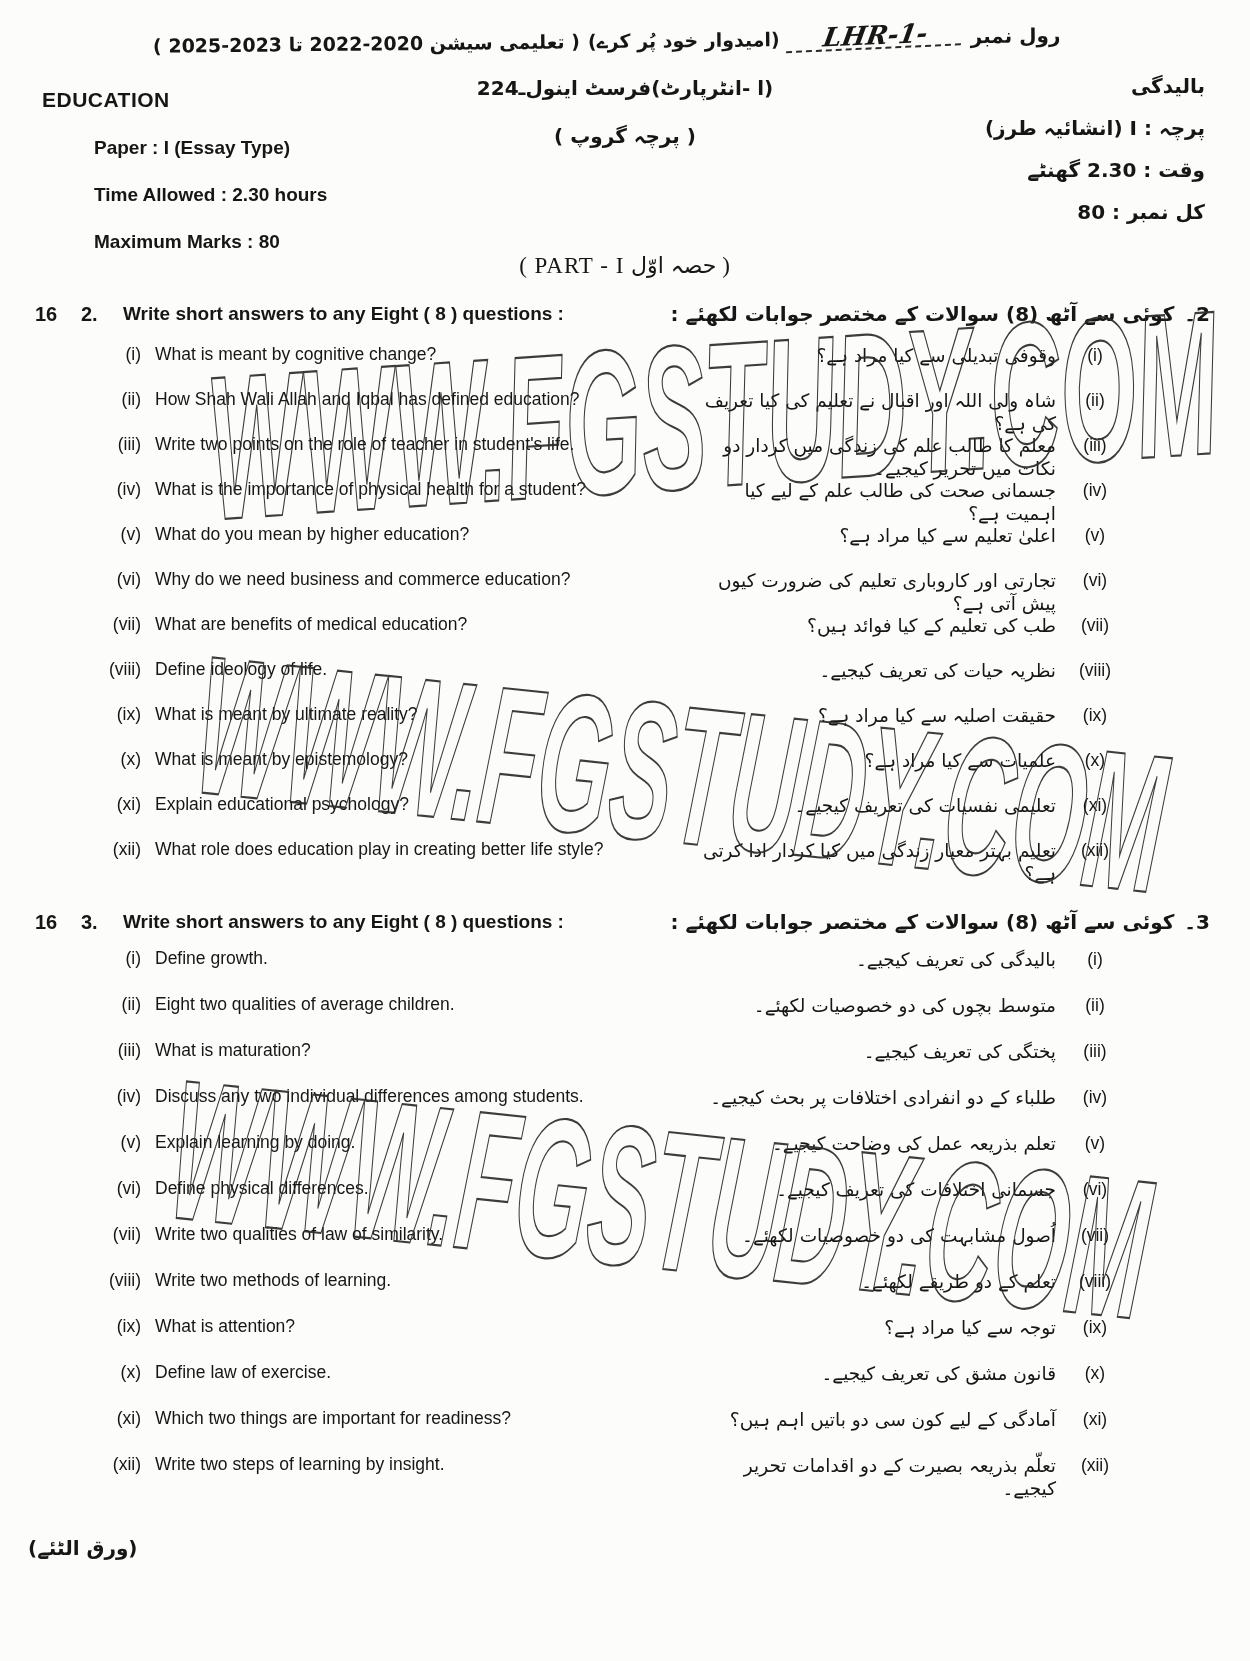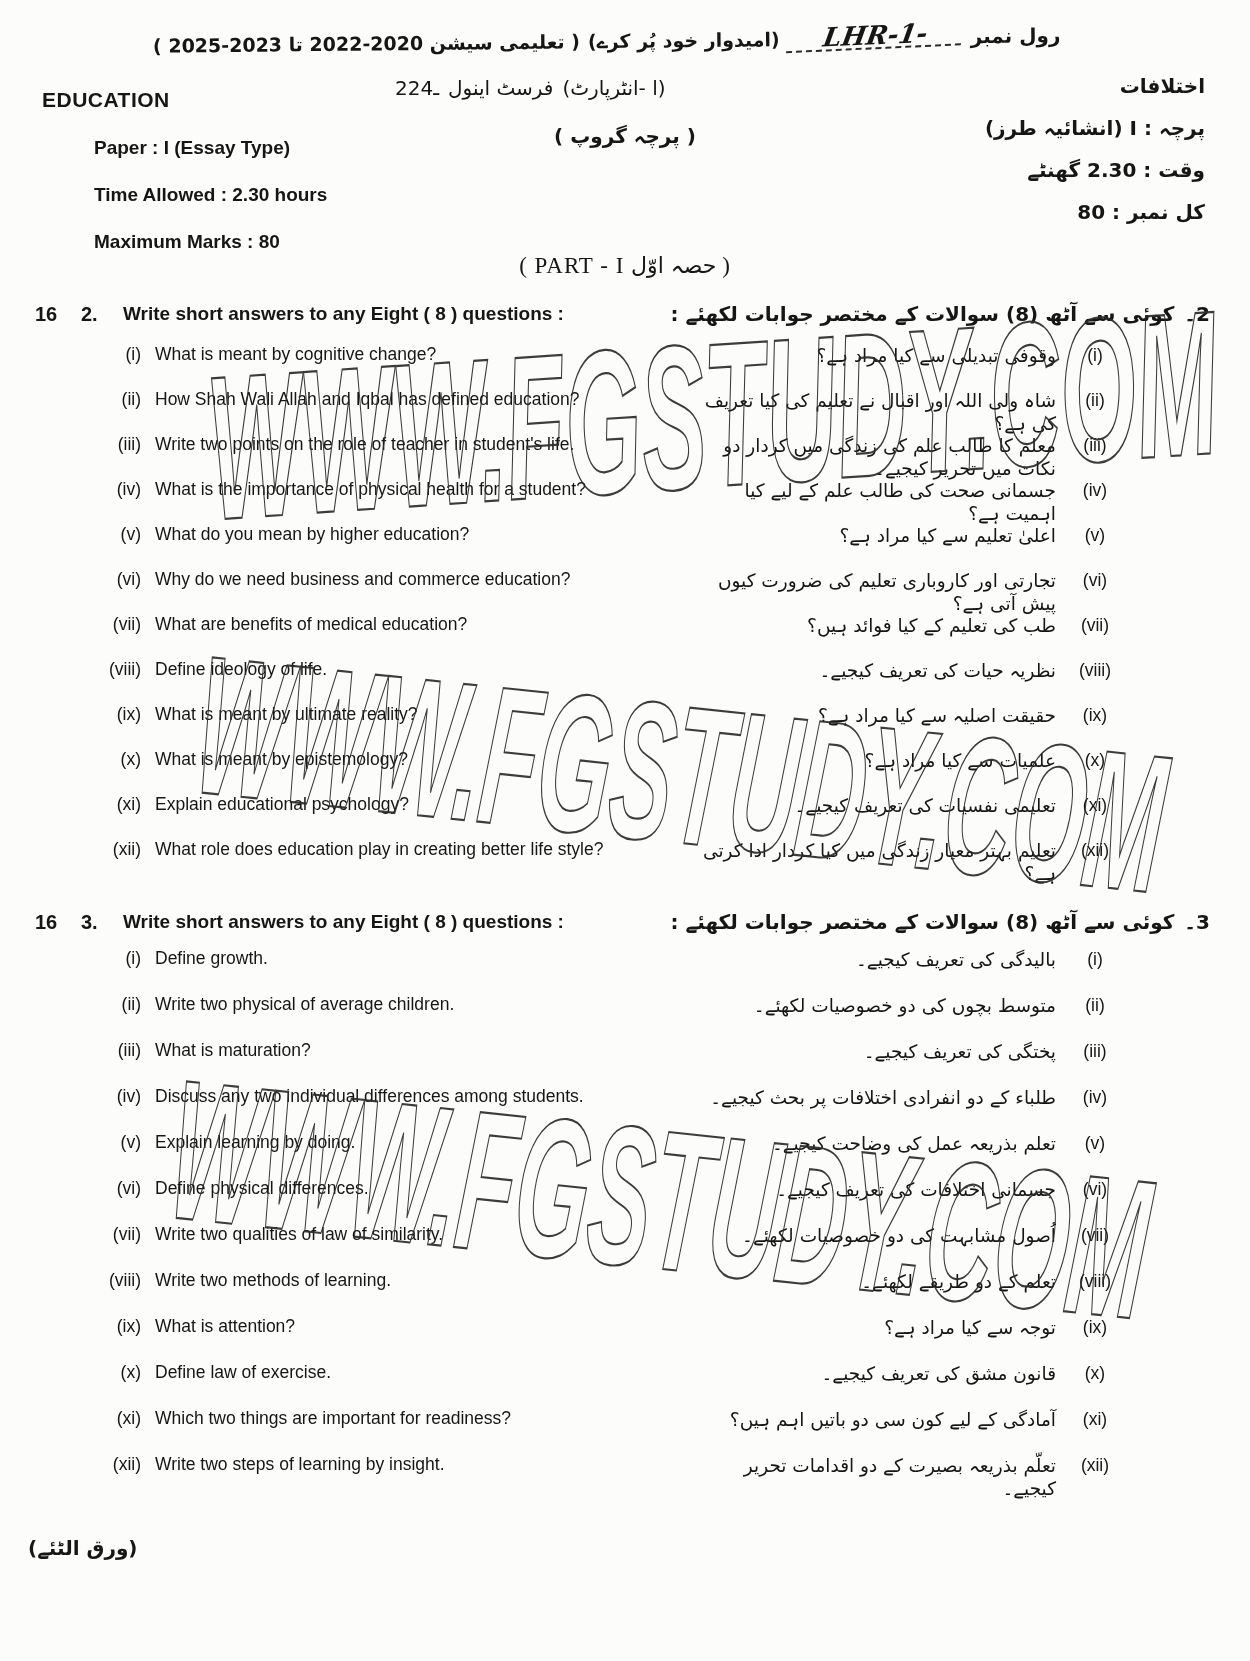--- a/index.html
+++ b/index.html
@@ -36,22 +36,22 @@
   }
   .roll-note, .roll-session { font-size:19px; }
 
   
   .hdr-left { position:absolute; left:42px; top:88px; font-weight:bold; }
   .hdr-left .subject { font-size:21px; letter-spacing:0.5px; }
   .hdr-left .line { font-size:19px; margin-top:25px; padding-left:52px; font-weight:bold; }
 
   .hdr-center { position:absolute; left:395px; top:76px; width:460px; text-align:center;
                 font-family:"DejaVu Sans", sans-serif; }
-  .hdr-center .code-line { display:flex; gap:9px;
-                           font-size:20px; font-weight:normal; direction:ltr; }
+  .hdr-center .code-line { display:flex; justify-content:center; gap:0;
+                           font-size:20px; font-weight:bold; direction:ltr; }
   .hdr-center .group-line { margin-top:24px; font-size:20px; font-weight:bold; }
 
   .hdr-right { position:absolute; right:45px; top:74px; direction:rtl;
                font-family:"DejaVu Sans", sans-serif; }
   .hdr-right .uline { font-size:20px; font-weight:bold; margin-bottom:18px; white-space:nowrap; }
 
   
   .part-line {
     position:absolute; top:253px; left:0; width:100%;
     text-align:center;
@@ -128,21 +128,21 @@
   <div class="hdr-center">
     <div class="code-line">
       <span>224ـ</span>
       <span dir="rtl">فرسٹ اینول</span>
       <span dir="ltr">(انٹرپارٹ‎- ا‎)</span>
     </div>
     <div class="group-line" dir="rtl">( پرچہ گروپ )</div>
   </div>
 
   <div class="hdr-right">
-    <div class="uline">اختلافات</div>
+    <div class="uline">بالیدگی</div>
     <div class="uline">پرچہ : I (انشائیہ طرز)</div>
     <div class="uline">وقت : 2.30 گھنٹے</div>
     <div class="uline">کل نمبر : 80</div>
   </div>
 
   <div class="part-line">
     <span>(  PART - I</span>
     <span class="ur">حصہ اوّل</span>
     <span>)</span>
   </div>
@@ -301,21 +301,21 @@
             <span>Define growth.</span>
           </div>
         <div class="ur">
             <span class="unum">(i)</span>
             <span class="urtext">بالیدگی کی تعریف کیجیے۔</span>
           </div>
       </div>
       <div class="row">
         <div class="en">
             <span class="num">(ii)</span>
-            <span>Write two physical of average children.</span>
+            <span>Eight two qualities of average children.</span>
           </div>
         <div class="ur">
             <span class="unum">(ii)</span>
             <span class="urtext">متوسط بچوں کی دو خصوصیات لکھئے۔</span>
           </div>
       </div>
       <div class="row">
         <div class="en">
             <span class="num">(iii)</span>
             <span>What is maturation?</span>

